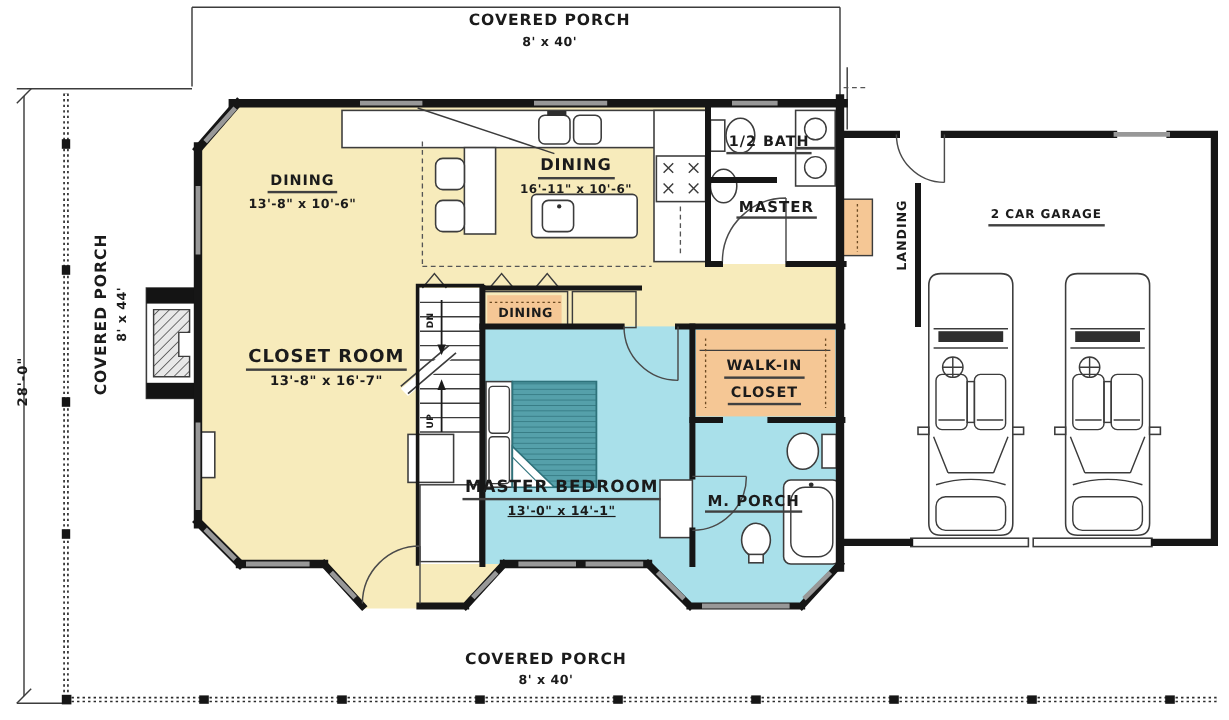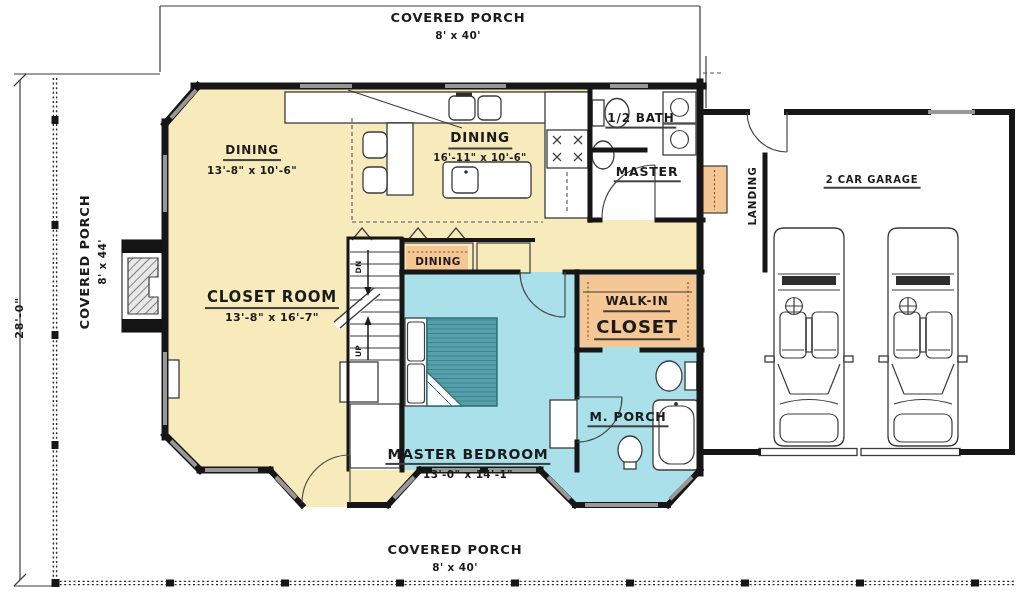--- a/index.html
+++ b/index.html
@@ -277,24 +277,24 @@
 
 <div class="lbl" style="left:272px;top:307px;">
   <span class="nm" style="font-size:15px;"><span class="u">CLOSET ROOM</span></span>
   <span class="dm" style="font-size:11px;">13'-8" x 16'-7"</span>
 </div>
 
 <div class="lbl" style="left:438px;top:261px;font-size:10.5px;letter-spacing:.5px;">DINING</div>
 
 <div class="lbl" style="left:637px;top:318px;">
   <span class="nm" style="font-size:12px;text-align:center;"><span class="u">WALK-IN</span></span>
-  <span class="nm" style="font-size:18px;margin-top:5px;"><span class="u">CLOSET</span></span>
-</div>
-
-<div class="lbl" style="left:468px;top:463px;">
+  <span class="nm" style="font-size:12px;margin-top:5px;"><span class="u">CLOSET</span></span>
+</div>
+
+<div class="lbl" style="left:468px;top:415px;text-decoration:underline;">
   <span class="nm" style="font-size:14px;"><span class="u">MASTER BEDROOM</span></span>
   <span class="dm" style="font-size:10.5px;">13'-0" x 14'-1"</span>
 </div>
 
 <div class="lbl" style="left:628px;top:419px;font-size:12.5px;">
   <span class="u">M. PORCH</span>
 </div>
 
 <div class="lbl rot" style="left:359px;top:267px;font-size:7.5px;letter-spacing:.3px;">DN</div>
 <div class="lbl rot" style="left:359px;top:351px;font-size:7.5px;letter-spacing:.3px;">UP</div>

